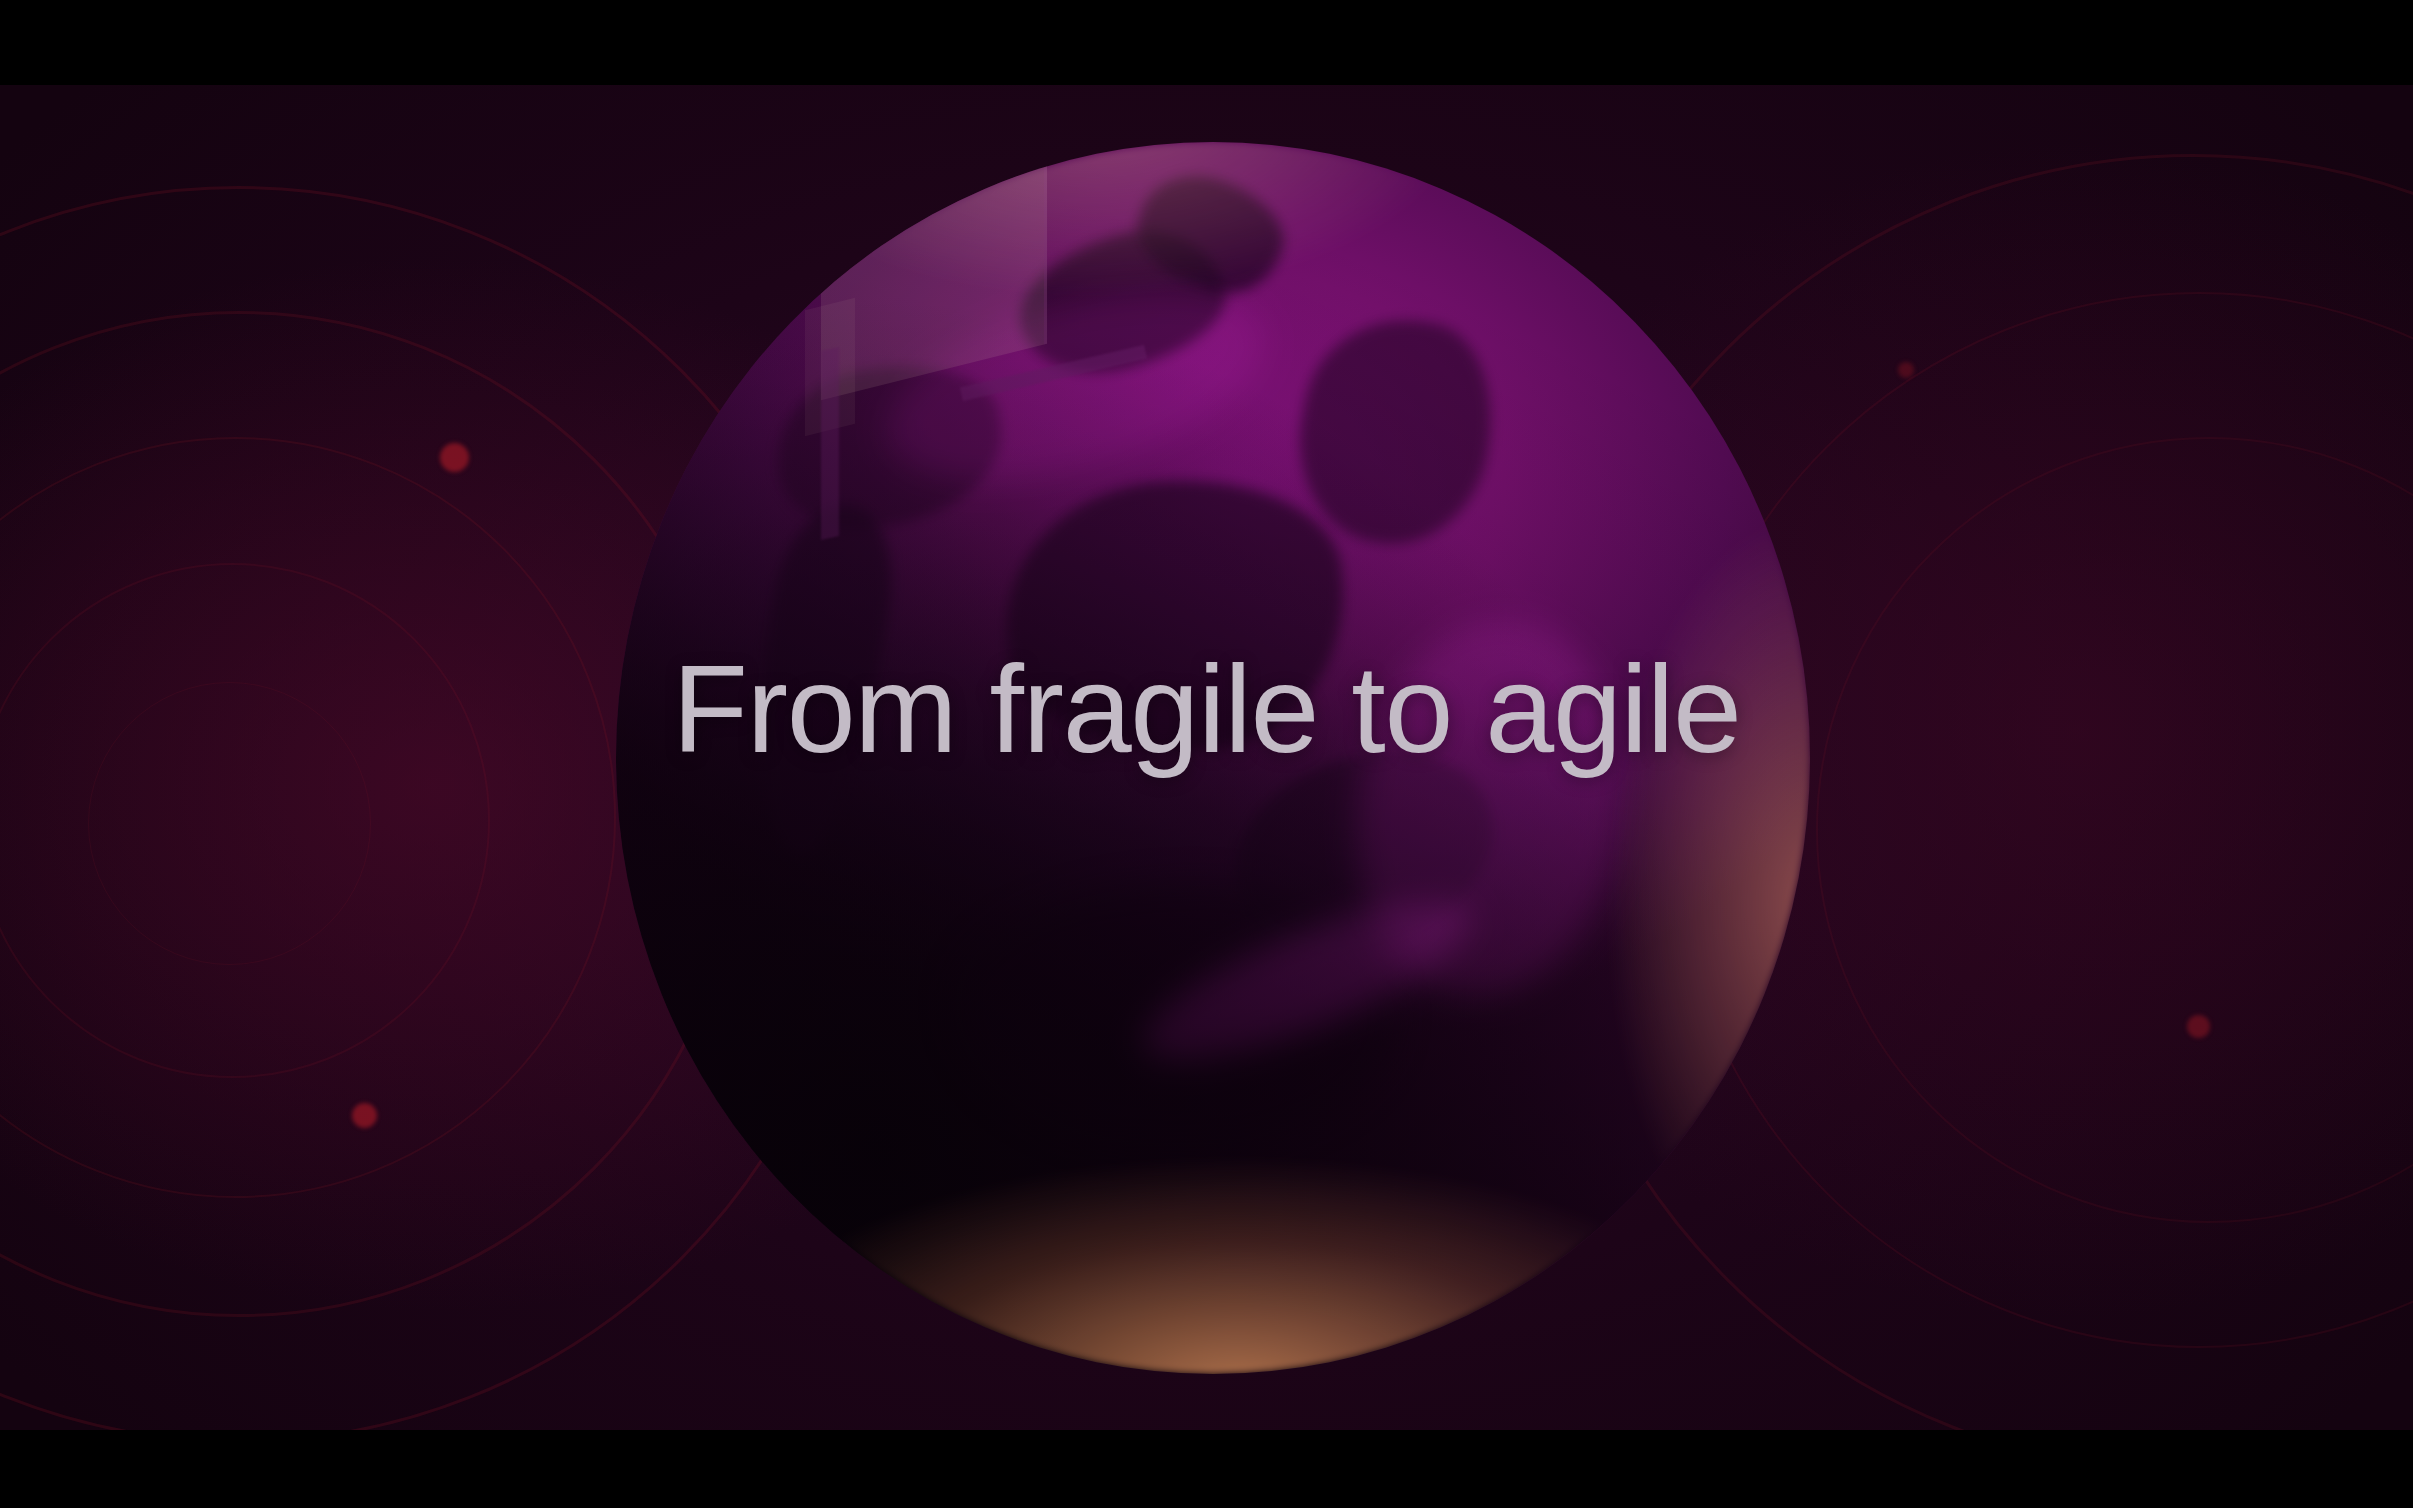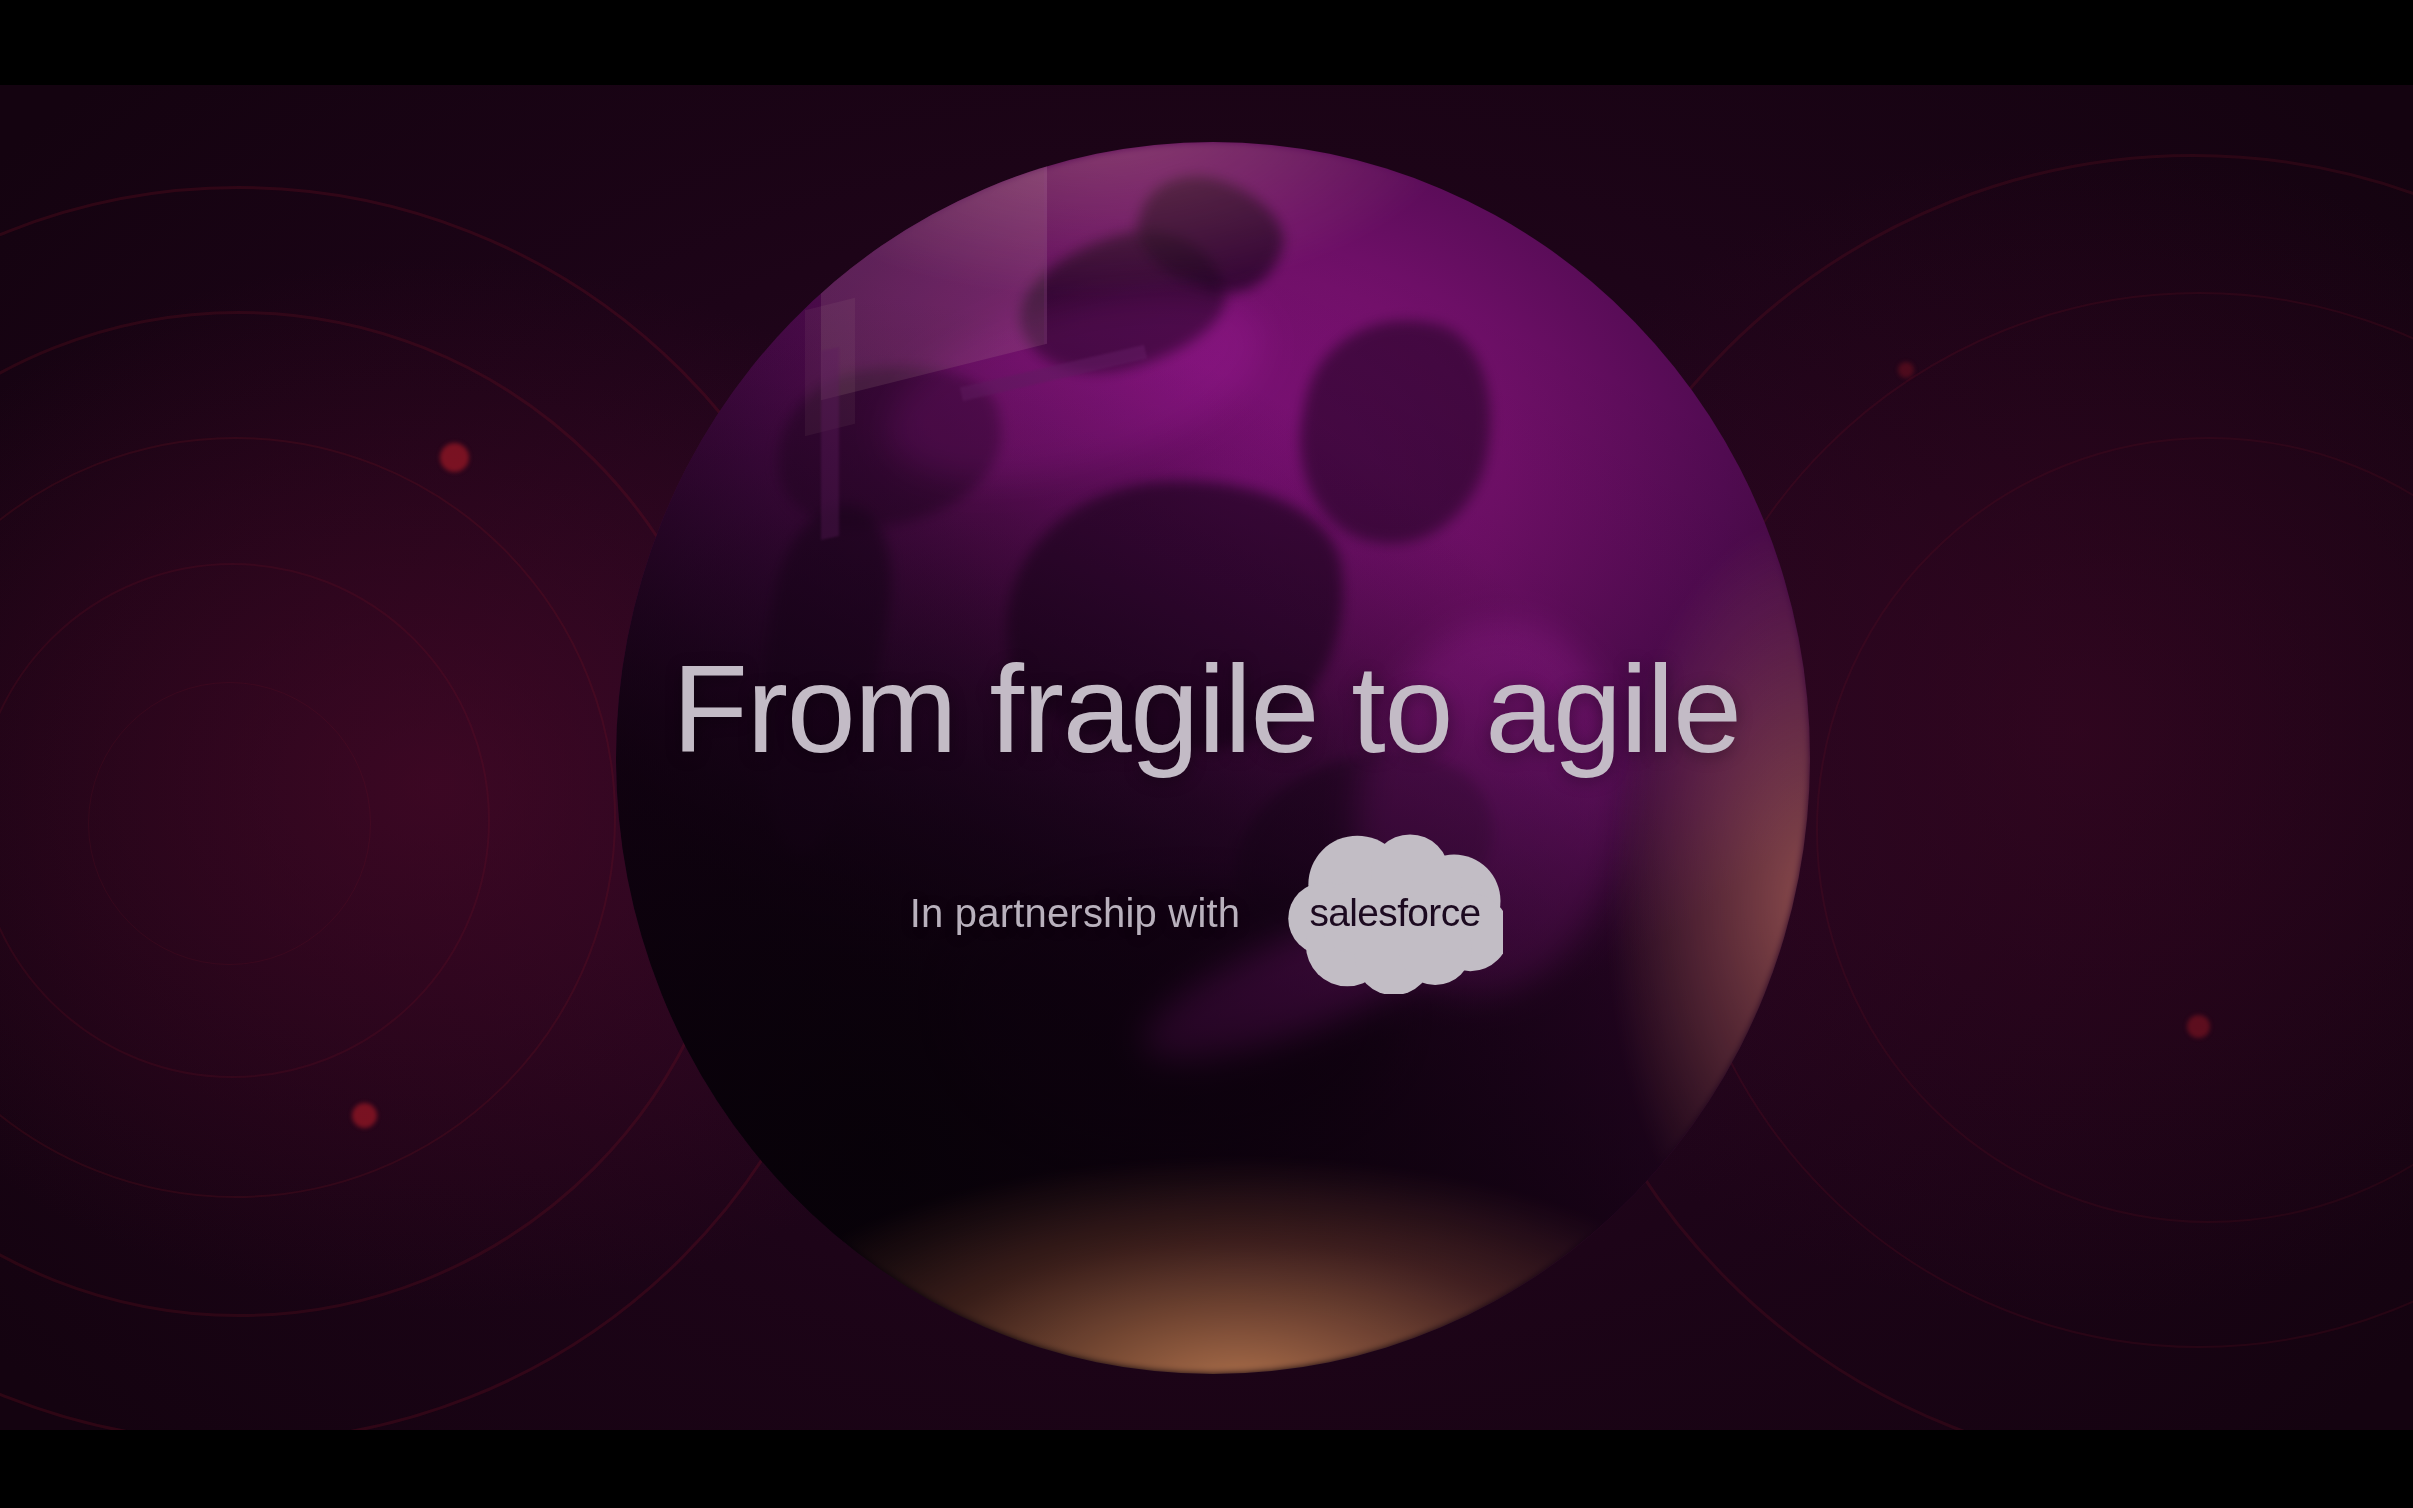--- a/index.html
+++ b/index.html
@@ -284,39 +284,18 @@
         <div id="globe-rim-warm"></div>
         <div id="globe-rim"></div>
       </div>
     </div>
   </div>
 
   <div id="content">
 
     <div id="headline">From fragile to agile</div>
 
-    <div id="partner-row">
-      <div id="partner-label">In partnership with</div>
-
-      <svg id="sf-logo" viewBox="0 0 344 256">
-        <g id="sf-cloud-fill">
-
-          <circle cx="112" cy="82" r="78"></circle>
-          <circle cx="196" cy="64" r="62"></circle>
-          <circle cx="266" cy="108" r="74"></circle>
-          <circle cx="292" cy="158" r="62"></circle>
-          <circle cx="60" cy="136" r="58"></circle>
-          <circle cx="96" cy="178" r="66"></circle>
-          <circle cx="170" cy="196" r="62"></circle>
-          <circle cx="236" cy="184" r="58"></circle>
-          <rect x="52" y="78" width="250" height="112" rx="52"></rect>
-        </g>
-        <g id="sf-wordmark">
-          <text x="172" y="148" text-anchor="middle" font-family="'Liberation Sans', sans-serif" font-size="62" letter-spacing="-1">salesforce</text>
-        </g>
-      </svg>
-    </div>
   </div>
 
   <div class="letterbox" id="bar-top"></div>
   <div class="letterbox" id="bar-bottom"></div>
 </div>
 
 
 </body></html>

